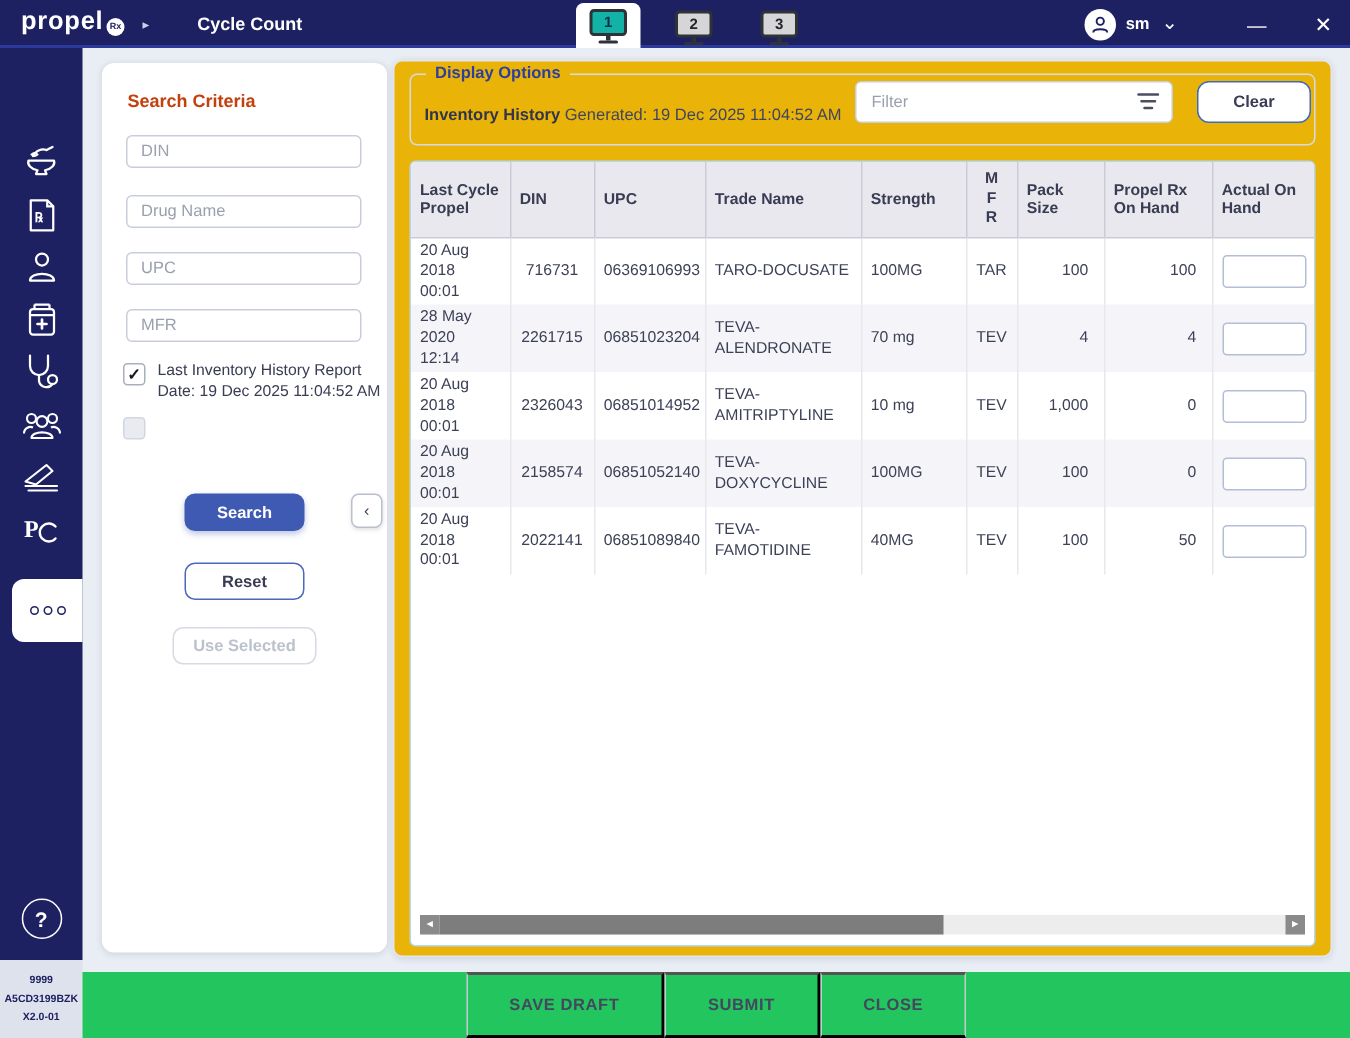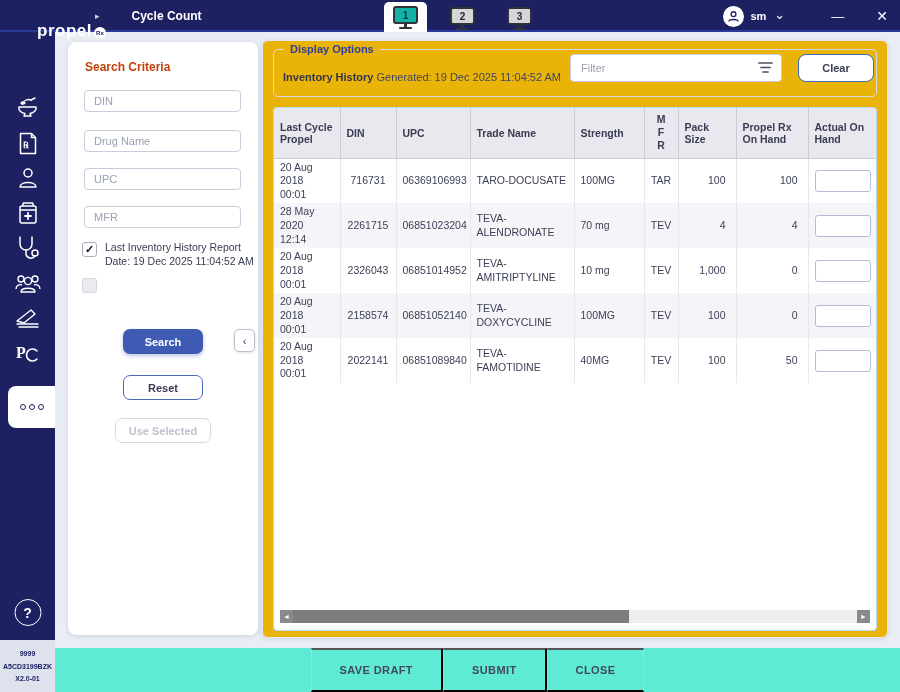--- a/index.html
+++ b/index.html
@@ -1,21 +1,21 @@
 <!DOCTYPE html>
 <html><head>
 <meta charset="utf-8">
 <style>
   * { margin:0; padding:0; box-sizing:border-box; }
   html,body { width:900px; height:692px; overflow:hidden; font-family:"Liberation Sans", sans-serif; }
   body { background:#e9edf4; position:relative; }
 
   
   .topbar { position:absolute; left:0; top:0; width:900px; height:32px; background:#1d2162; border-bottom:2px solid #2b3a9a; z-index:30; }
-  .logo-wrap { position:absolute; left:14px; top:21px; display:flex; align-items:flex-start;margin-left:23px; }
+  .logo-wrap { position:absolute; left:14px; top:4px; display:flex; align-items:flex-end; }
   .logo-text { color:#fff; font-size:17px; font-weight:bold; letter-spacing:.5px; }
   .logo-badge { width:12px; height:12px; background:#fff; border-radius:50%; color:#1d2162; font-size:6px; font-weight:bold; display:flex; align-items:center; justify-content:center; margin-left:2px; margin-top:6px; }
   .breadcrumb { position:absolute; left:95px; top:9px; display:flex; align-items:center; gap:8px; }
   .bc-arrow { color:#cdd2ea; font-size:9px; }
   .bc-text { color:#fff; font-size:12px; font-weight:bold;margin-left:24px; }
 
   .tabstrip { position:absolute; left:384px; top:0; height:32px; display:flex; align-items:flex-end; gap:14px; }
   .tab { padding:4px 9px 2px; display:flex; flex-direction:column; align-items:center; cursor:pointer; }
   .tab.active { background:#fff; border-radius:5px 5px 0 0; height:30px; }
   .monitor { width:25px; height:18px; border:2px solid #2e3338; border-radius:3px; display:flex; align-items:center; justify-content:center; font-size:10px; font-weight:bold; }
@@ -80,21 +80,21 @@
   .mfr-head { width:13px; word-break:break-all; line-height:1.25; margin:0 auto; text-align:center; }
   .actual-input { width:56px; height:22px; border:1px solid #b3bdd6; border-radius:3px; display:block; margin:0 auto; font-size:11px; padding:0 5px; font-family:"Liberation Sans",sans-serif; }
 
   
   .hscroll { position:absolute; left:6px; right:6px; bottom:7px; height:13px; background:#ededee; border-radius:1px; }
   .hs-arrow { position:absolute; top:0; width:13px; height:13px; background:#8a8a8a; color:#fff; font-size:7px; display:flex; align-items:center; justify-content:center; cursor:pointer; }
   .hs-left { left:0; } .hs-right { right:0; }
   .hs-thumb { position:absolute; left:13px; top:0; width:57%; height:13px; background:#7d7d7d; cursor:grab; }
 
   
-  .footer { position:absolute; left:55px; right:0; bottom:0; height:44px; background:#5eead4; display:flex; align-items:stretch; justify-content:center; }
+  .footer { position:absolute; left:55px; right:0; bottom:0; height:44px; background:#22c55e; display:flex; align-items:stretch; justify-content:center; }
   .f-btn { display:flex; align-items:center; justify-content:center; padding:0 28px; font-size:11px; font-weight:bold; color:#44485e; letter-spacing:.4px; border-left:1px solid #c8c8ce; cursor:pointer; background:transparent; font-family:"Liberation Sans",sans-serif; }
   .f-btn:last-child { border-right:1px solid #c8c8ce; }
 </style>
 </head>
 <body>
 
 <div class="topbar">
   <div class="logo-wrap">
     <span class="logo-text">propel</span>
     <span class="logo-badge">Rx</span>

